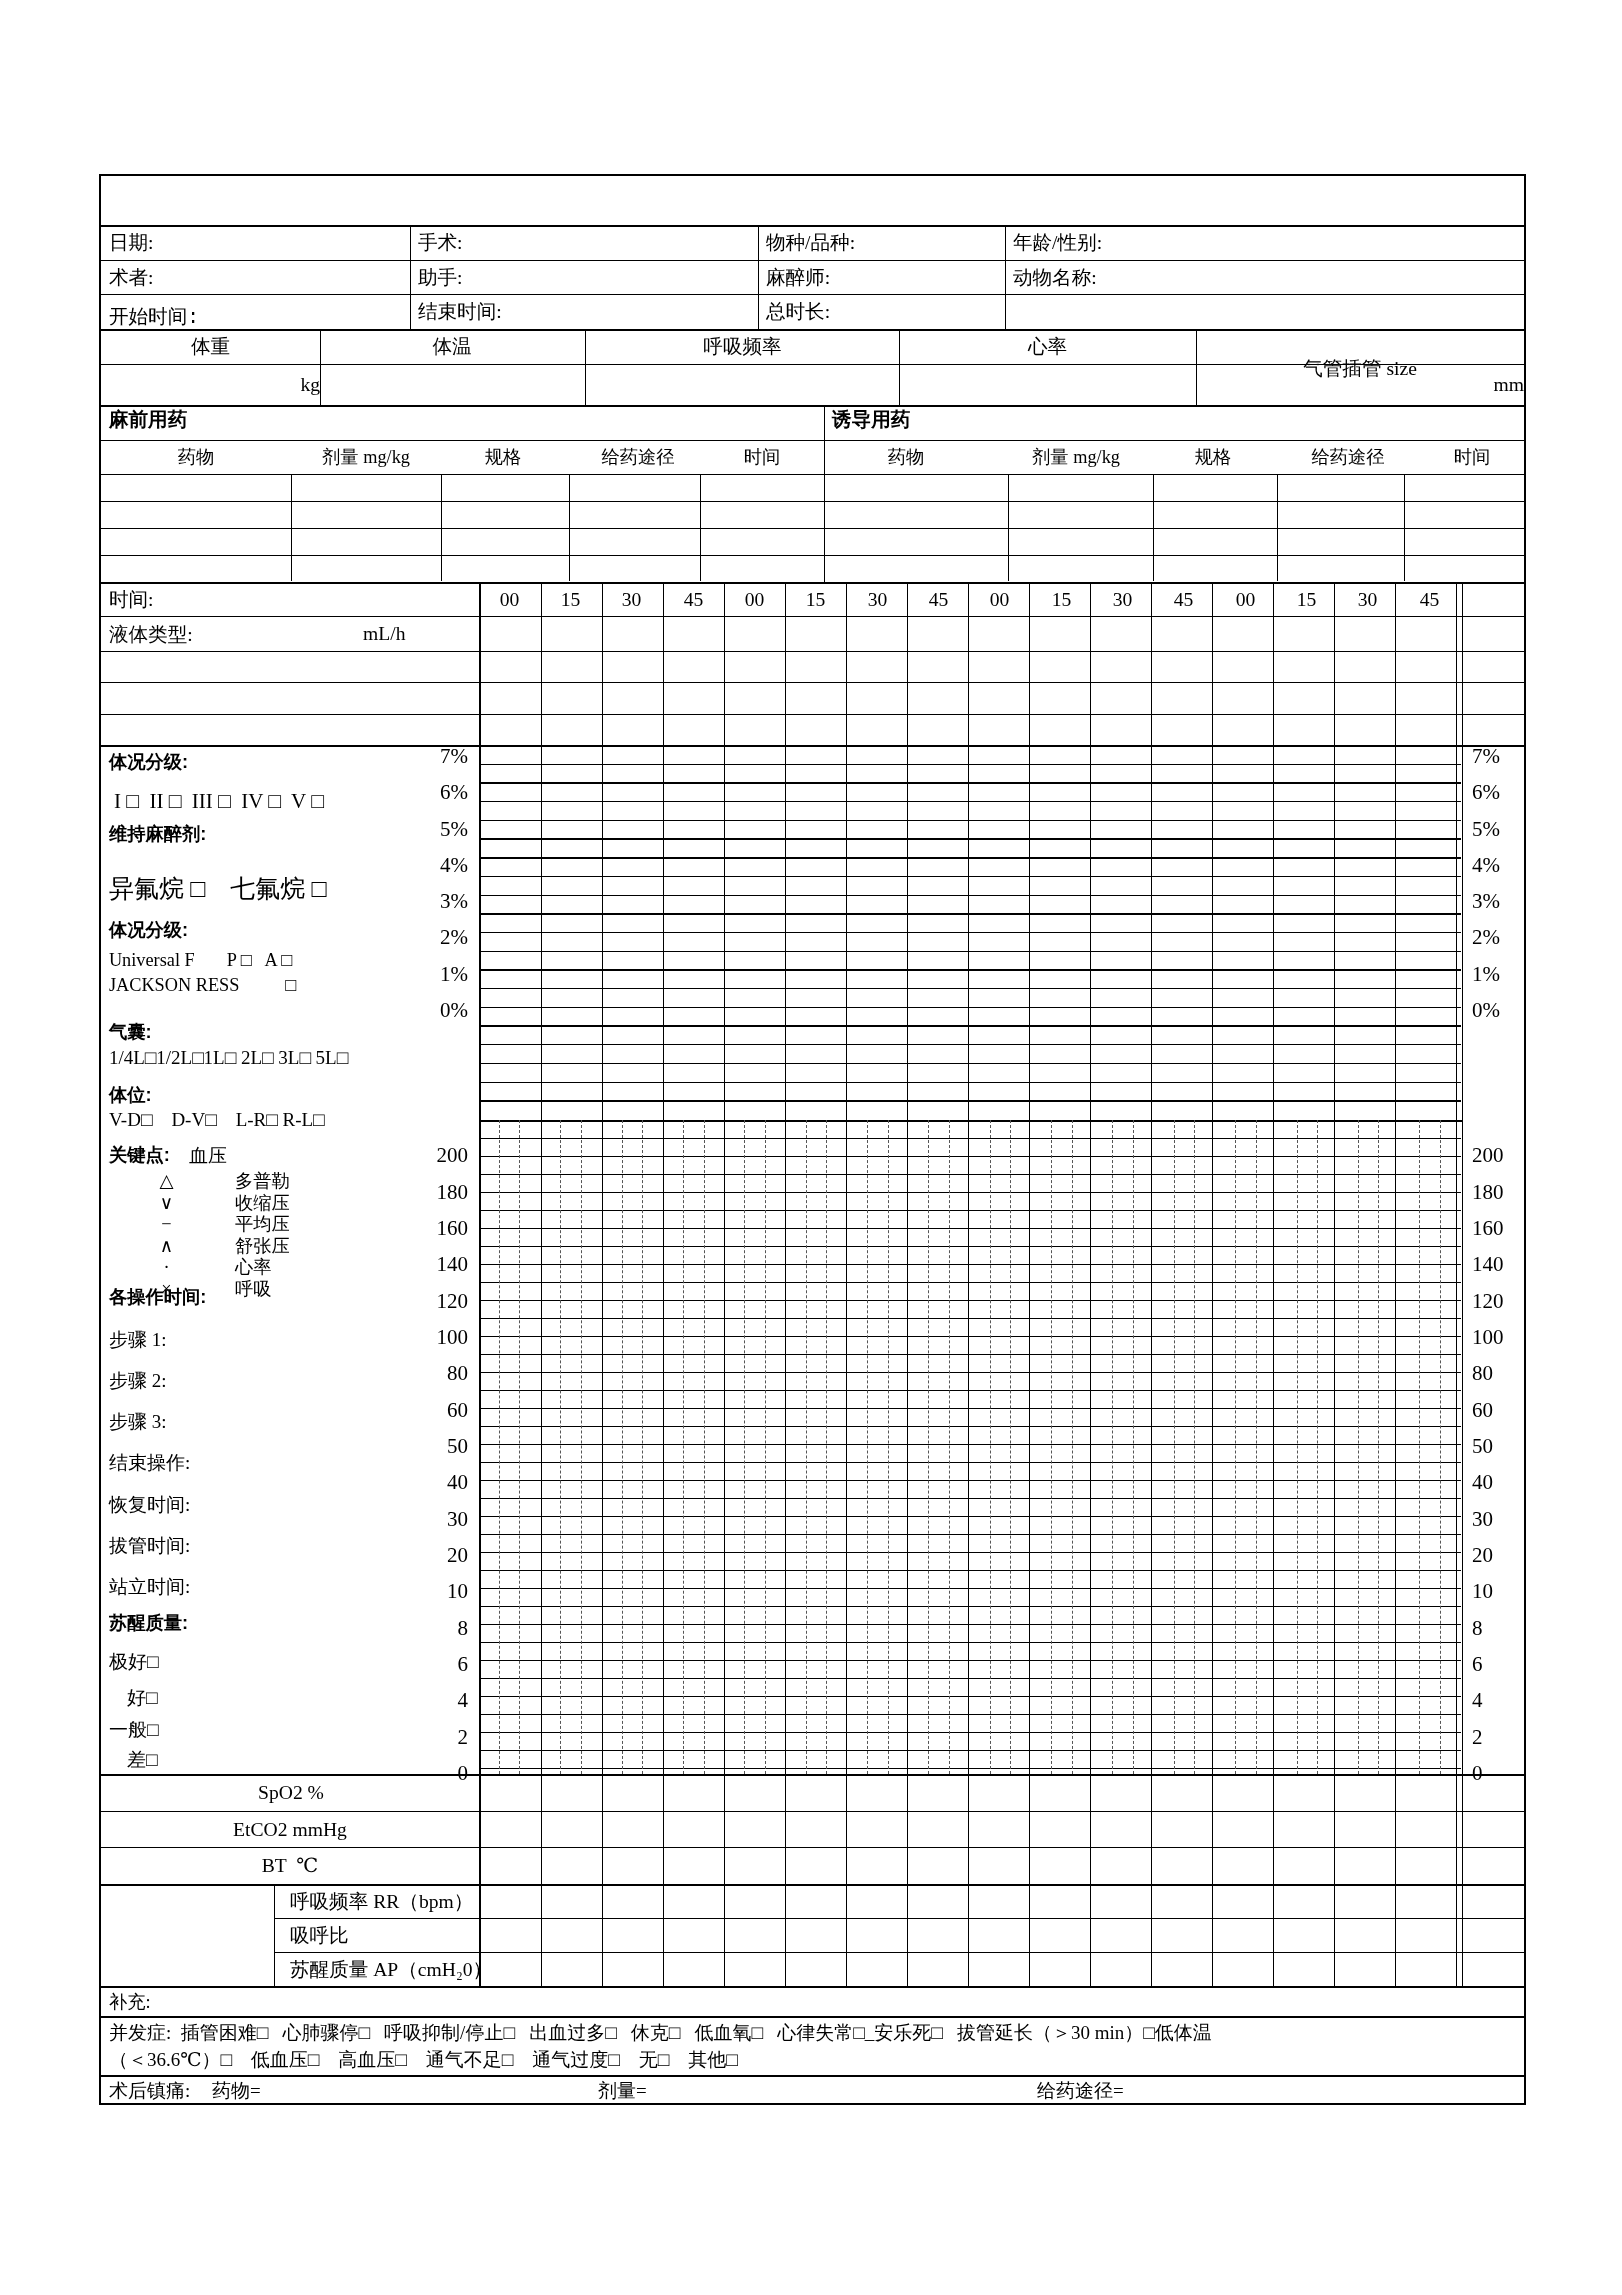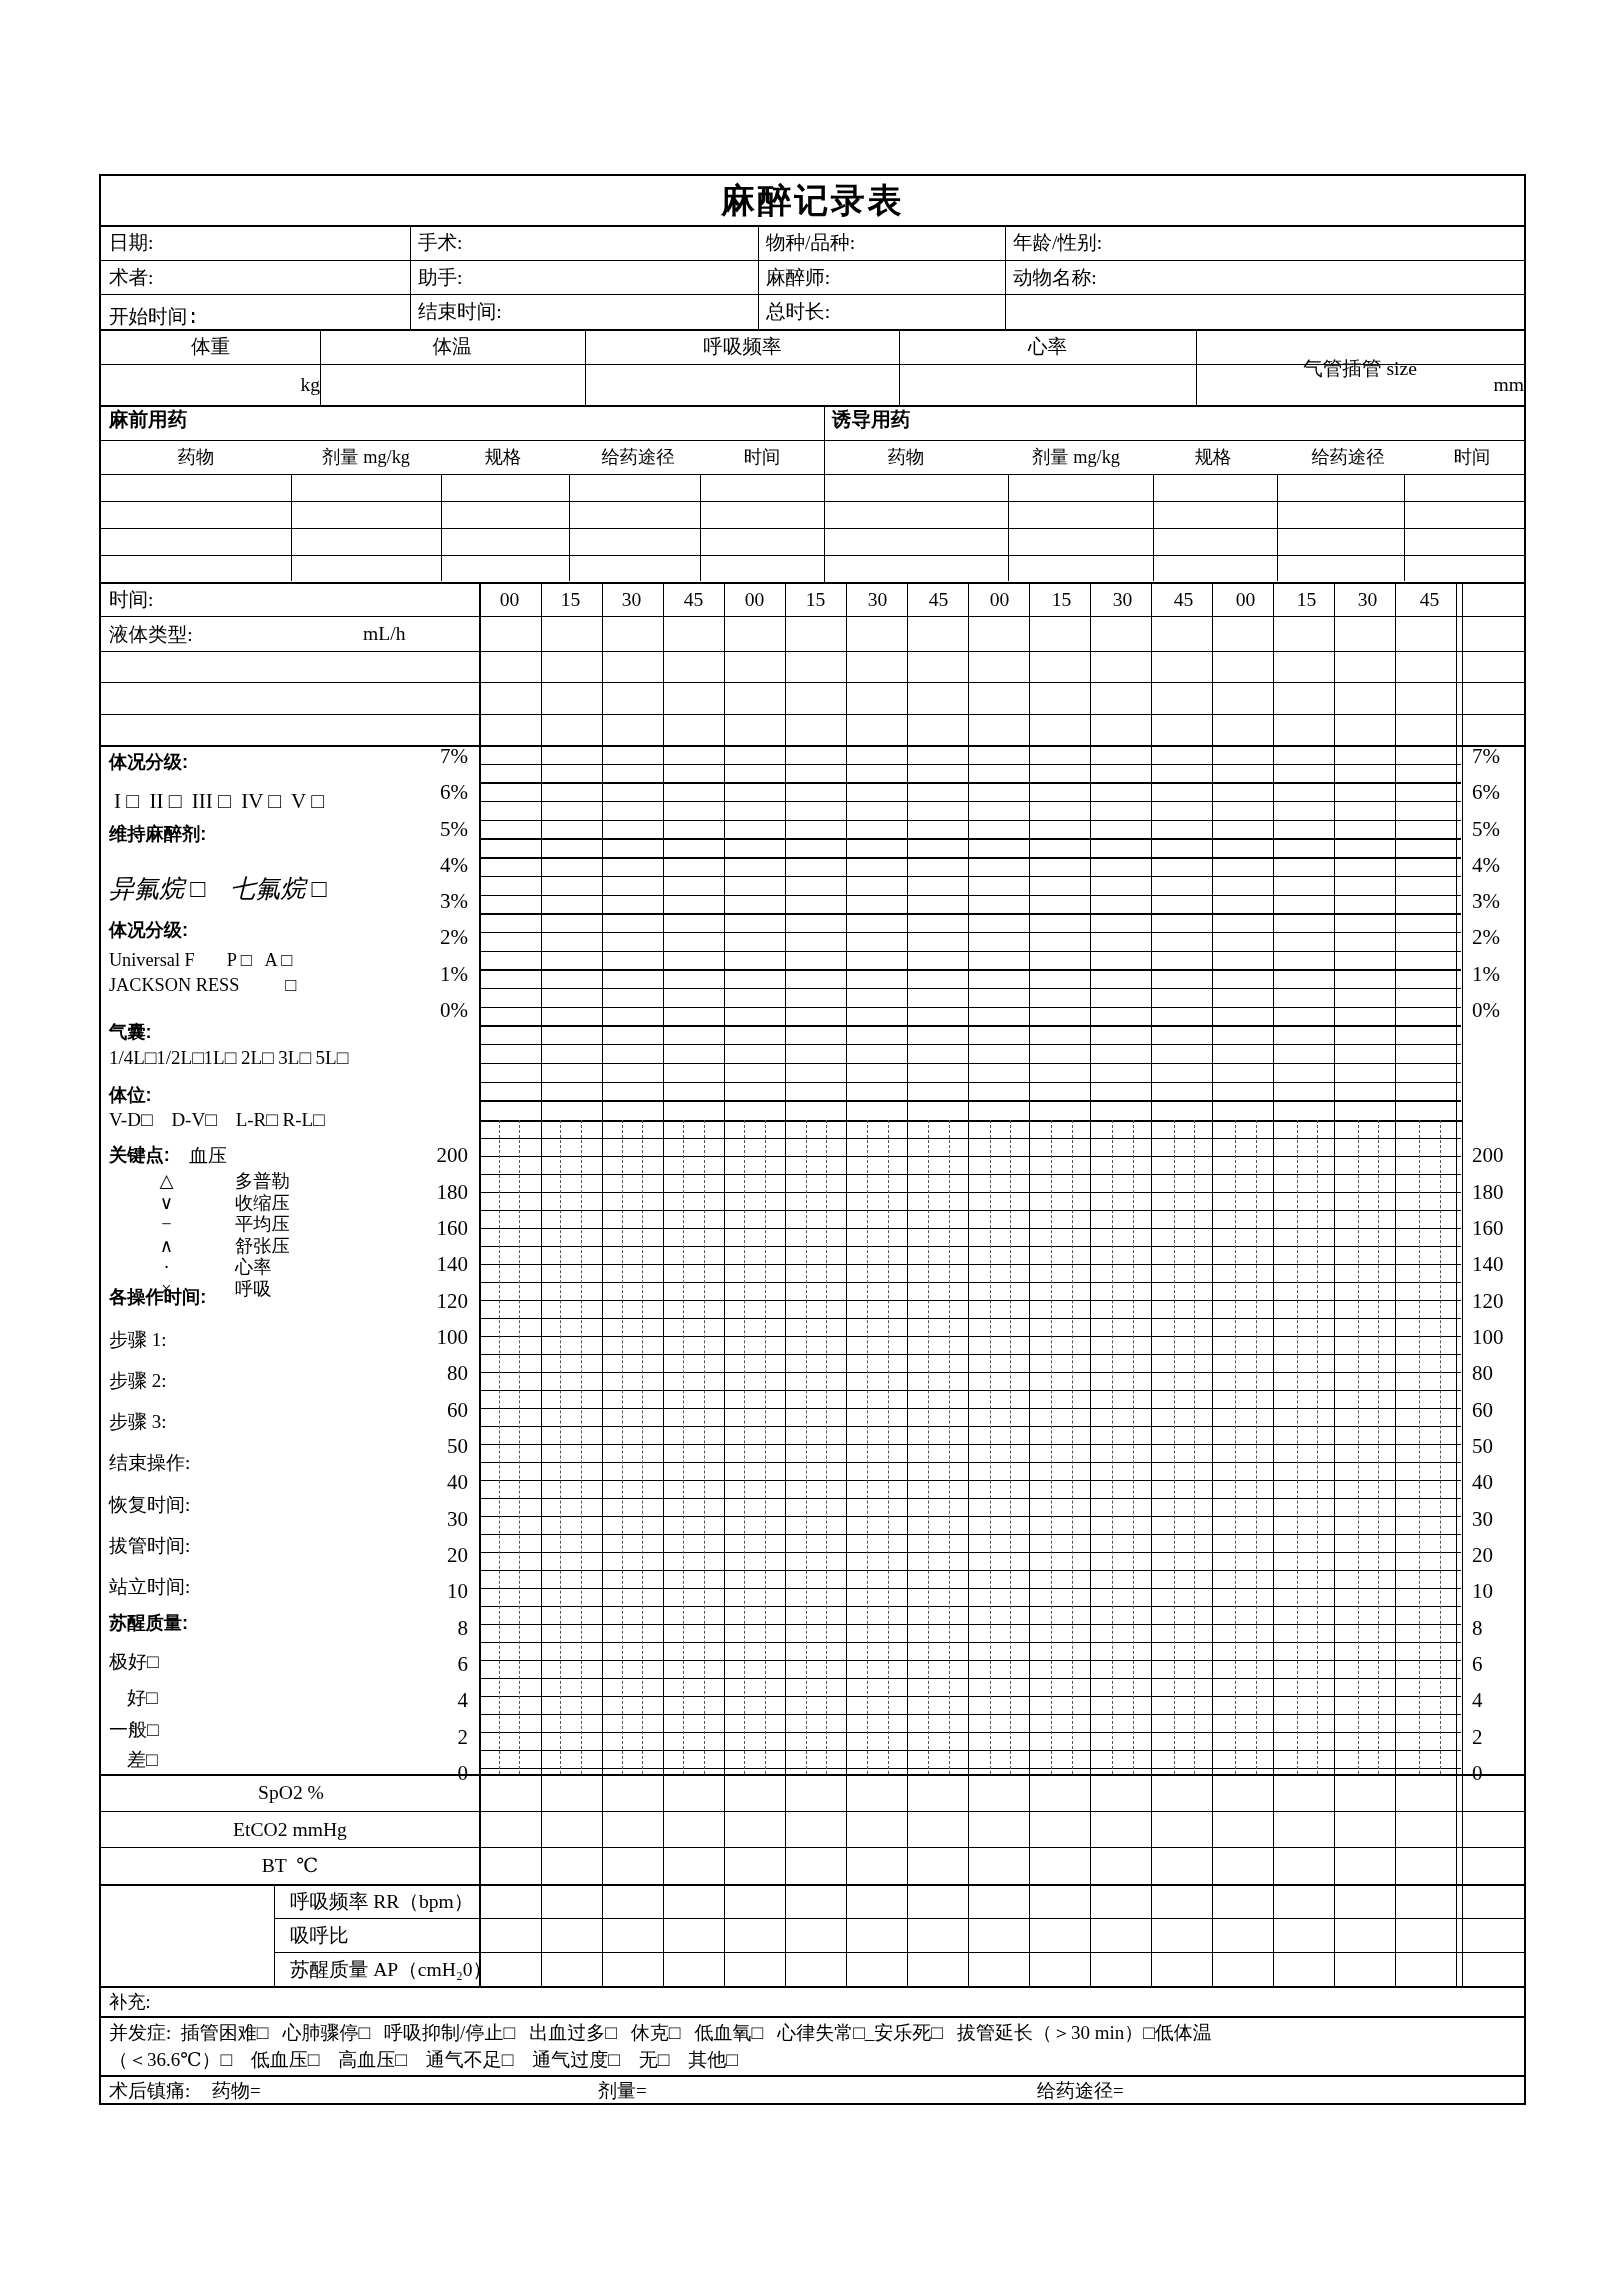--- a/index.html
+++ b/index.html
@@ -22,21 +22,20 @@
   .grid-h-numeric{left:378px;top:944px;width:982px;height:654px;
      background:repeating-linear-gradient(to bottom,#000 0 1.3px,transparent 1.3px 18px);}
   .grid-v{left:378px;top:406px;width:982px;height:1404px;border-right:1.3px solid #000;border-left:1.3px solid #000;
      background:repeating-linear-gradient(to right,#000 0 1.3px,transparent 1.3px 61px);}
 </style>
 </head>
 <body>
 
 <div class="page">
   <div class="sheet">
-    <div class="abs title">麻醉记录表</div>
 
     <div class="abs grid-h-percent"></div>
     <div class="abs grid-h-numeric"></div>
     <div class="abs grid-v"></div>
 
     <div id="built" class="abs" style="left:0;top:0;width:1423px;height:1927px;">
         <div class="abs " style="left: 0px; top: 49px; width: 1423px; height: 2px; background: rgb(0, 0, 0);"></div>
         <div class="abs " style="left: 0px; top: 84px; width: 1423px; height: 1.3px; background: rgb(0, 0, 0);"></div>
         <div class="abs " style="left: 0px; top: 118px; width: 1423px; height: 1.3px; background: rgb(0, 0, 0);"></div>
         <div class="abs " style="left: 0px; top: 153px; width: 1423px; height: 2px; background: rgb(0, 0, 0);"></div>
@@ -240,21 +239,21 @@
         <div class="abs cell ctr" style="left: 0px; top: 1635px; width: 378px; height: 37px;">EtCO2 mmHg</div>
         <div class="abs cell ctr" style="left: 0px; top: 1671px; width: 378px; height: 37px;">BT  ℃</div>
         <div class="abs cell" style="left: 181px; top: 1708px; width: 196px; height: 34px;">呼吸频率 RR（bpm）</div>
         <div class="abs cell" style="left: 181px; top: 1742px; width: 196px; height: 34px;">吸呼比</div>
         <div class="abs cell" style="left: 181px; top: 1776px; width: 196px; height: 34px;">苏醒质量 AP（cmH₂0）</div>
       </div>
 
     <div class="abs txt bold" style="left:7.9px;top:577px;font-size:18.3px;">体况分级:</div>
     <div class="abs txt ser" style="left:13px;top:615px;font-size:21px;">I □  II □  III □  IV □  V □</div>
     <div class="abs txt bold" style="left:7.9px;top:649px;font-size:18.3px;">维持麻醉剂:</div>
-    <div class="abs txt ser" style="left:7.9px;top:700px;font-size:25px;font-style:italic;">异氟烷 □    七氟烷 □</div>
+    <div class="abs txt ser" style="left:7.9px;top:700px;font-size:25px;">异氟烷 □    七氟烷 □</div>
     <div class="abs txt bold" style="left:7.9px;top:745px;font-size:18.3px;">体况分级:</div>
     <div class="abs txt ser" style="left:7.9px;top:775px;font-size:18.3px;">Universal F       P □   A □</div>
     <div class="abs txt ser" style="left:7.9px;top:800px;font-size:18.3px;">JACKSON RESS          □</div>
     <div class="abs txt bold" style="left:7.9px;top:847px;font-size:18.3px;">气囊:</div>
     <div class="abs txt ser" style="left:7.9px;top:872px;font-size:19px;">1/4L□1/2L□1L□ 2L□ 3L□ 5L□</div>
 
     <div class="abs txt bold" style="left:7.9px;top:910px;font-size:18.3px;">体位:</div>
     <div class="abs txt ser" style="left:7.9px;top:934px;font-size:19px;">V-D□    D-V□    L-R□ R-L□</div>
     <div class="abs txt bold" style="left:7.9px;top:970px;font-size:18.3px;">关键点:</div>
     <div class="abs txt ser" style="left:88px;top:970px;font-size:19px;">血压</div>

